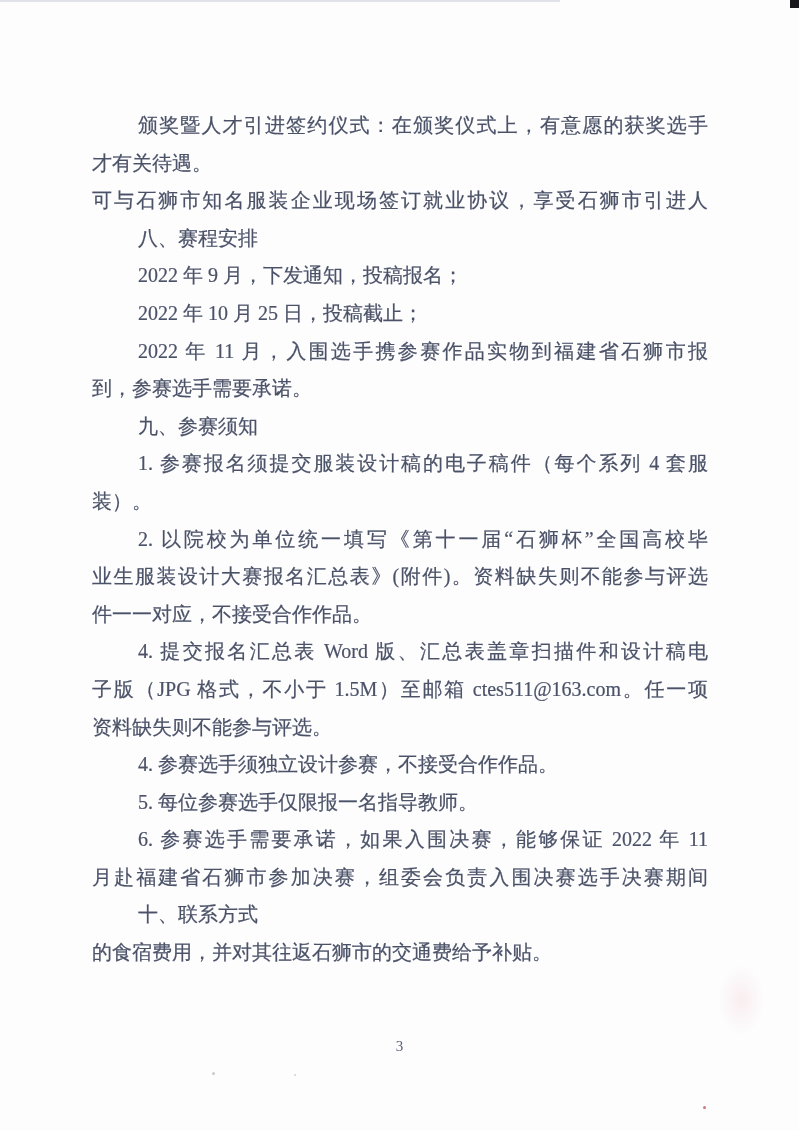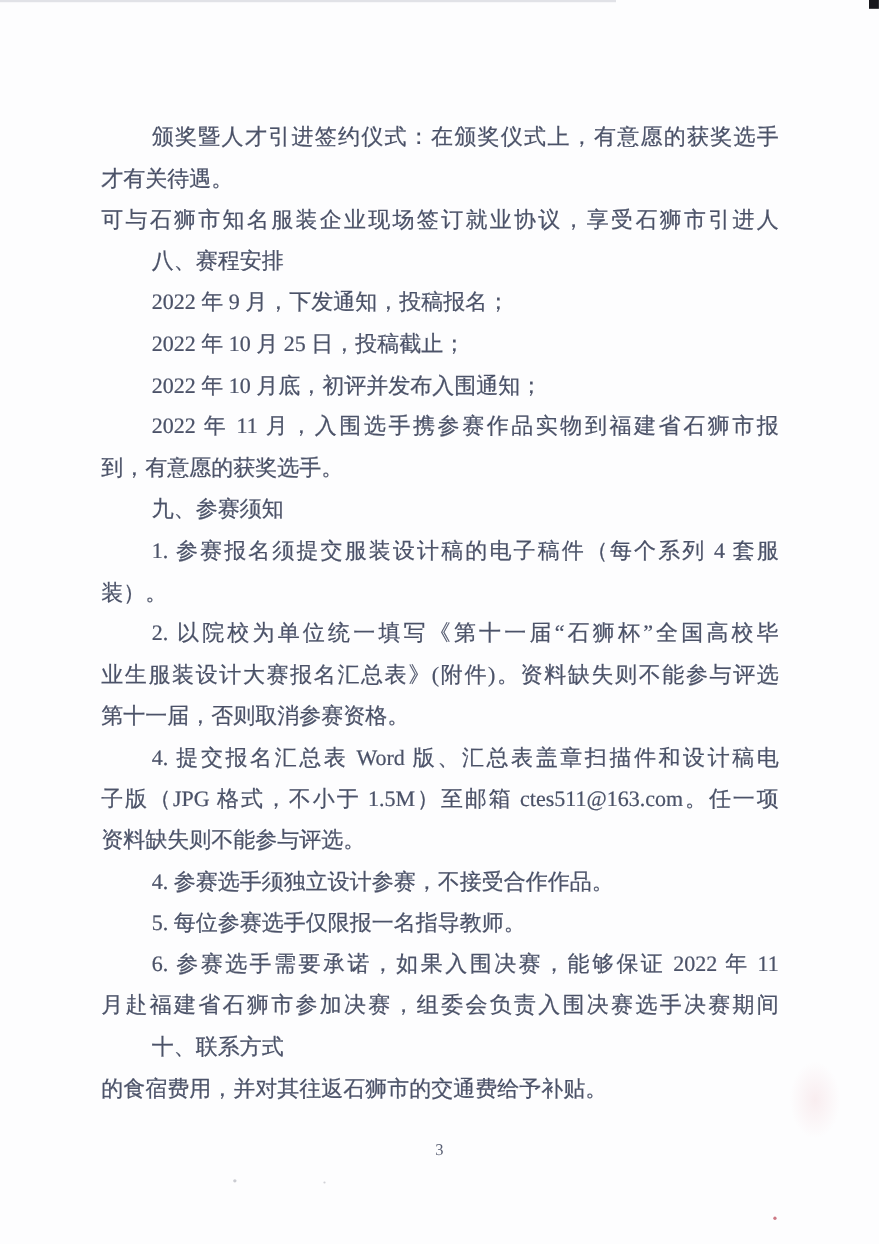--- a/index.html
+++ b/index.html
@@ -91,29 +91,28 @@
   <div class="top-edge-shadow"></div>
   <div class="corner-mark"></div>
 
   <div class="text-block">
     <div class="line indent justify">颁奖暨人才引进签约仪式：在颁奖仪式上，有意愿的获奖选手</div>
     <div class="line">才有关待遇。</div>
     <div class="line justify">可与石狮市知名服装企业现场签订就业协议，享受石狮市引进人</div>
     <div class="line indent">八、赛程安排</div>
     <div class="line indent">2022 年 9 月，下发通知，投稿报名；</div>
     <div class="line indent">2022 年 10 月 25 日，投稿截止；</div>
-    <div class="line indent">2022 年 10 月底，初评并发布入围通知；</div>
     <div class="line indent justify">2022 年 11 月，入围选手携参赛作品实物到福建省石狮市报</div>
-    <div class="line">到，有意愿的获奖选手。</div>
+    <div class="line">到，参赛选手需要承诺。</div>
     <div class="line indent">九、参赛须知</div>
     <div class="line indent justify">1. 参赛报名须提交服装设计稿的电子稿件（每个系列 4 套服</div>
     <div class="line">装）。</div>
     <div class="line indent justify">2. 以院校为单位统一填写《第十一届“石狮杯”全国高校毕</div>
     <div class="line justify">业生服装设计大赛报名汇总表》(附件)。资料缺失则不能参与评选</div>
-    <div class="line">第十一届，否则取消参赛资格。</div>
+    <div class="line">件一一对应，不接受合作作品。</div>
     <div class="line indent justify">4. 提交报名汇总表 Word 版、汇总表盖章扫描件和设计稿电</div>
     <div class="line justify">子版（JPG 格式，不小于 1.5M）至邮箱 ctes511@163.com。任一项</div>
     <div class="line">资料缺失则不能参与评选。</div>
     <div class="line indent">4. 参赛选手须独立设计参赛，不接受合作作品。</div>
     <div class="line indent">5. 每位参赛选手仅限报一名指导教师。</div>
     <div class="line indent justify">6. 参赛选手需要承诺，如果入围决赛，能够保证 2022 年 11</div>
     <div class="line justify">月赴福建省石狮市参加决赛，组委会负责入围决赛选手决赛期间</div>
     <div class="line indent">十、联系方式</div>
     <div class="line">的食宿费用，并对其往返石狮市的交通费给予补贴。</div>
   </div>

